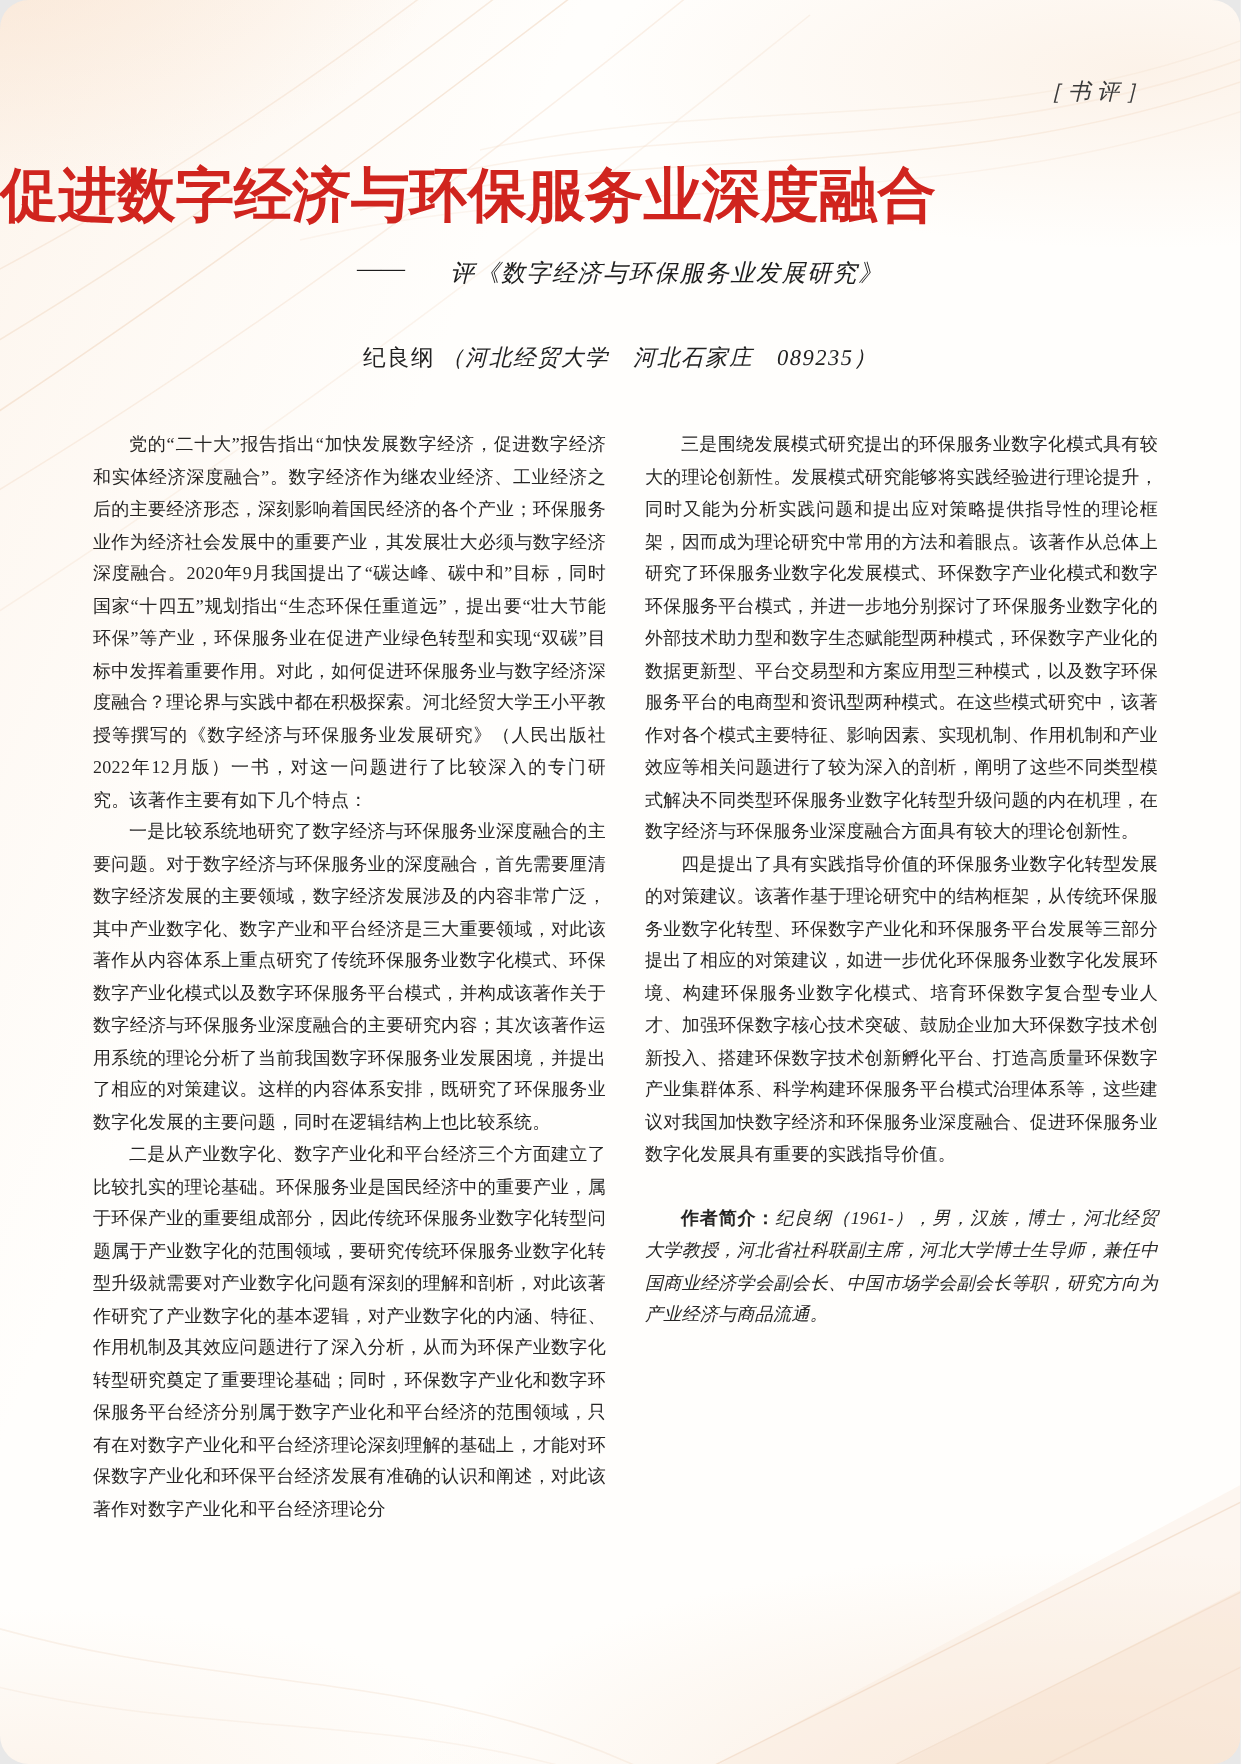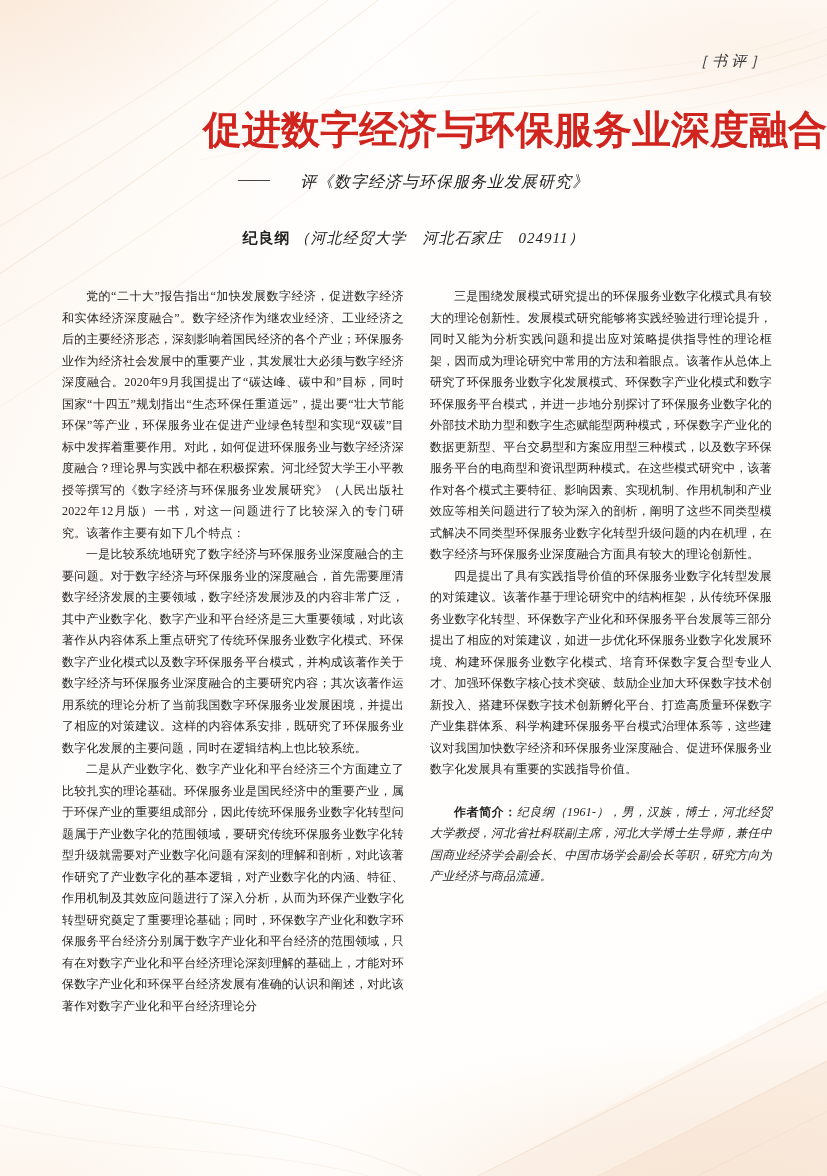--- a/index.html
+++ b/index.html
@@ -10,50 +10,51 @@
     overflow:hidden;
     background:
       radial-gradient(ellipse 560px 320px at -40px -60px, rgba(248,224,203,0.75), rgba(248,224,203,0) 62%),
       linear-gradient(112deg, rgba(250,231,213,0.40) 0%, rgba(250,231,213,0) 30%),
       radial-gradient(ellipse 520px 170px at 92% 4%, rgba(250,233,217,0.55), rgba(250,233,217,0) 70%),
       radial-gradient(ellipse 700px 250px at 88% 102%, rgba(247,225,205,0.65), rgba(247,225,205,0) 66%),
       radial-gradient(ellipse 480px 170px at 2% 101%, rgba(250,234,219,0.5), rgba(250,234,219,0) 68%),
       #fffefc;
     font-family:"Liberation Serif","DejaVu Serif",serif;
     color:#262524;
+    border-radius:19px;
   }
   .bg-waves{position:absolute;left:0;top:0;width:827px;height:1176px;pointer-events:none;}
   .review-tag{
     position:absolute;top:52px;right:58px;
     font-size:15px;letter-spacing:4px;color:#3a3a3a;
     font-style:italic;
   }
   .title{
     position:absolute;top:103px;left:0;width:100%;margin:0;
-    text-align:right;
+    text-align:left;
     font-family:"Liberation Sans","DejaVu Sans",sans-serif;
     font-weight:bold;font-size:39px;letter-spacing:0px;
     color:#d0241e;
   }
   .subtitle{
     position:absolute;top:172px;left:0;width:100%;
     text-align:center;font-size:16px;color:#1d1d1d;
     font-style:italic;letter-spacing:1px;
   }
   .subtitle .dash{
     display:inline-block;margin-right:30px;font-style:normal;
     letter-spacing:0;transform:translateY(-3px);
   }
   .byline{
     position:absolute;top:229px;left:0;width:100%;
     text-align:center;font-size:15px;color:#222;
   }
   .byline-name{
     font-family:"Liberation Sans","DejaVu Sans",sans-serif;
-    font-weight:bold;letter-spacing:1px;margin-right:4px;
+    font-weight:normal;letter-spacing:1px;margin-right:4px;
   }
   .byline-affil{font-style:italic;letter-spacing:1px;}
   .body-columns{
     position:absolute;top:286px;left:62px;
     display:flex;gap:26px;
   }
   .col{width:342px;}
   .para{
     margin:0;font-size:12px;line-height:21.5px;
     text-align:justify;text-justify:inter-ideograph;
@@ -104,21 +105,21 @@
 
   <div class="review-tag">［书评］</div>
 
   <h1 class="title">促进数字经济与环保服务业深度融合</h1>
 
   <div class="subtitle">
     <span class="dash">——</span><span class="sub-text">评《数字经济与环保服务业发展研究》</span>
   </div>
 
   <div class="byline">
-    <span class="byline-name">纪良纲</span><span class="byline-affil">（河北经贸大学　河北石家庄　024911）</span>
+    <span class="byline-name">纪良纲</span><span class="byline-affil">（河北经贸大学　河北石家庄　089235）</span>
   </div>
 
   <div class="body-columns">
     <div class="col col-left">
       <p class="para indent">党的“二十大”报告指出“加快发展数字经济，促进数字经济和实体经济深度融合”。数字经济作为继农业经济、工业经济之后的主要经济形态，深刻影响着国民经济的各个产业；环保服务业作为经济社会发展中的重要产业，其发展壮大必须与数字经济深度融合。2020年9月我国提出了“碳达峰、碳中和”目标，同时国家“十四五”规划指出“生态环保任重道远”，提出要“壮大节能环保”等产业，环保服务业在促进产业绿色转型和实现“双碳”目标中发挥着重要作用。对此，如何促进环保服务业与数字经济深度融合？理论界与实践中都在积极探索。河北经贸大学王小平教授等撰写的《数字经济与环保服务业发展研究》（人民出版社2022年12月版）一书，对这一问题进行了比较深入的专门研究。该著作主要有如下几个特点：</p>
       <p class="para indent">一是比较系统地研究了数字经济与环保服务业深度融合的主要问题。对于数字经济与环保服务业的深度融合，首先需要厘清数字经济发展的主要领域，数字经济发展涉及的内容非常广泛，其中产业数字化、数字产业和平台经济是三大重要领域，对此该著作从内容体系上重点研究了传统环保服务业数字化模式、环保数字产业化模式以及数字环保服务平台模式，并构成该著作关于数字经济与环保服务业深度融合的主要研究内容；其次该著作运用系统的理论分析了当前我国数字环保服务业发展困境，并提出了相应的对策建议。这样的内容体系安排，既研究了环保服务业数字化发展的主要问题，同时在逻辑结构上也比较系统。</p>
       <p class="para indent">二是从产业数字化、数字产业化和平台经济三个方面建立了比较扎实的理论基础。环保服务业是国民经济中的重要产业，属于环保产业的重要组成部分，因此传统环保服务业数字化转型问题属于产业数字化的范围领域，要研究传统环保服务业数字化转型升级就需要对产业数字化问题有深刻的理解和剖析，对此该著作研究了产业数字化的基本逻辑，对产业数字化的内涵、特征、作用机制及其效应问题进行了深入分析，从而为环保产业数字化转型研究奠定了重要理论基础；同时，环保数字产业化和数字环保服务平台经济分别属于数字产业化和平台经济的范围领域，只有在对数字产业化和平台经济理论深刻理解的基础上，才能对环保数字产业化和环保平台经济发展有准确的认识和阐述，对此该著作对数字产业化和平台经济理论分</p>
     </div>
     <div class="col col-right">
       <p class="para indent">三是围绕发展模式研究提出的环保服务业数字化模式具有较大的理论创新性。发展模式研究能够将实践经验进行理论提升，同时又能为分析实践问题和提出应对策略提供指导性的理论框架，因而成为理论研究中常用的方法和着眼点。该著作从总体上研究了环保服务业数字化发展模式、环保数字产业化模式和数字环保服务平台模式，并进一步地分别探讨了环保服务业数字化的外部技术助力型和数字生态赋能型两种模式，环保数字产业化的数据更新型、平台交易型和方案应用型三种模式，以及数字环保服务平台的电商型和资讯型两种模式。在这些模式研究中，该著作对各个模式主要特征、影响因素、实现机制、作用机制和产业效应等相关问题进行了较为深入的剖析，阐明了这些不同类型模式解决不同类型环保服务业数字化转型升级问题的内在机理，在数字经济与环保服务业深度融合方面具有较大的理论创新性。</p>

